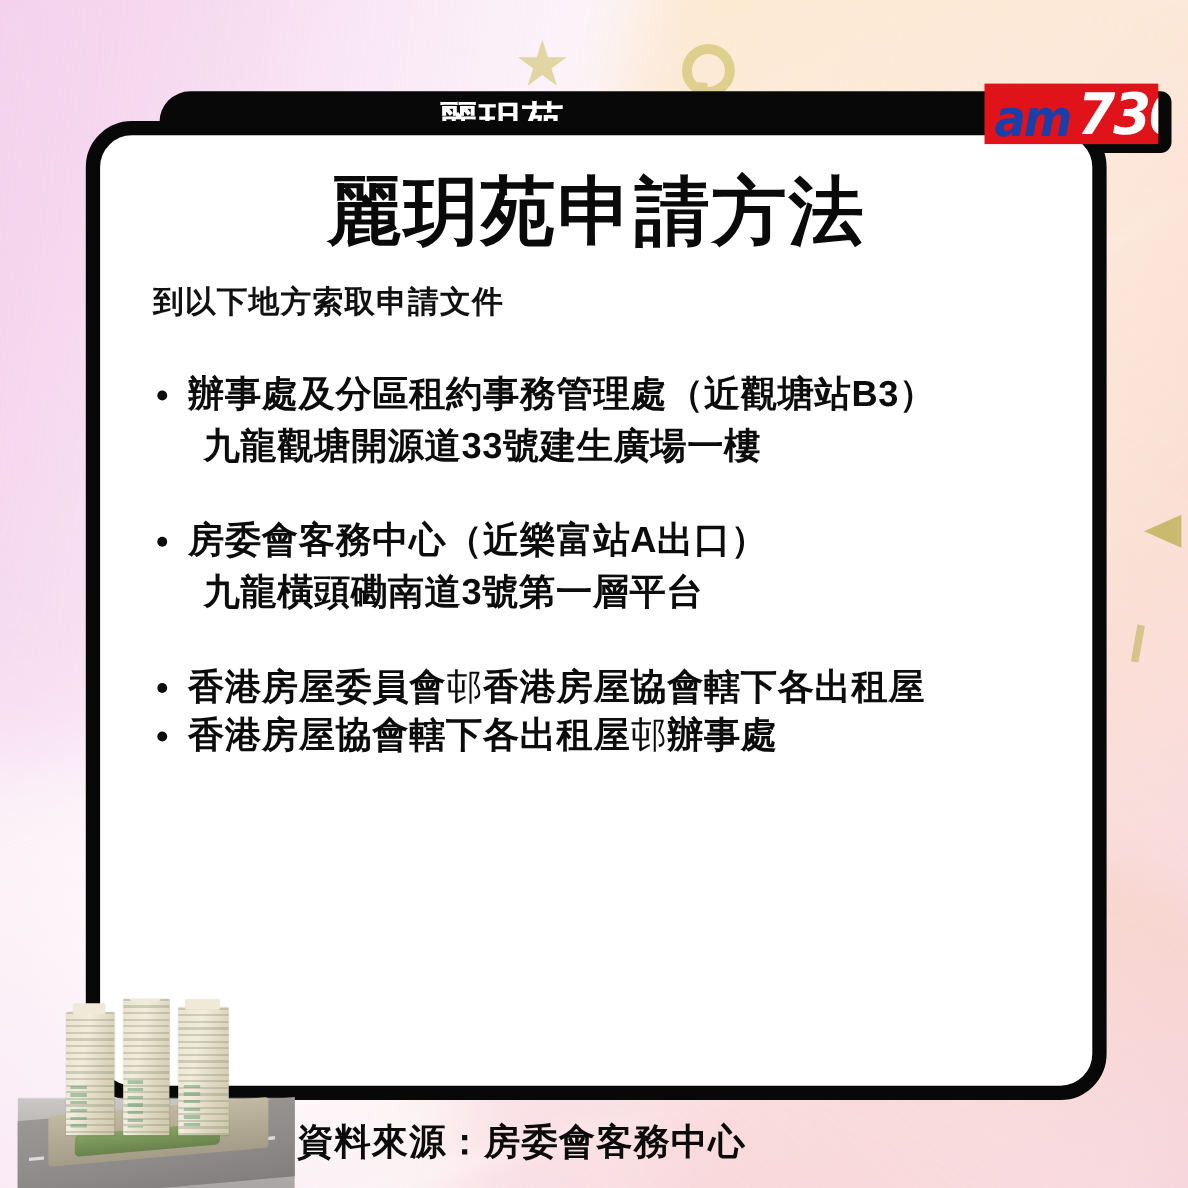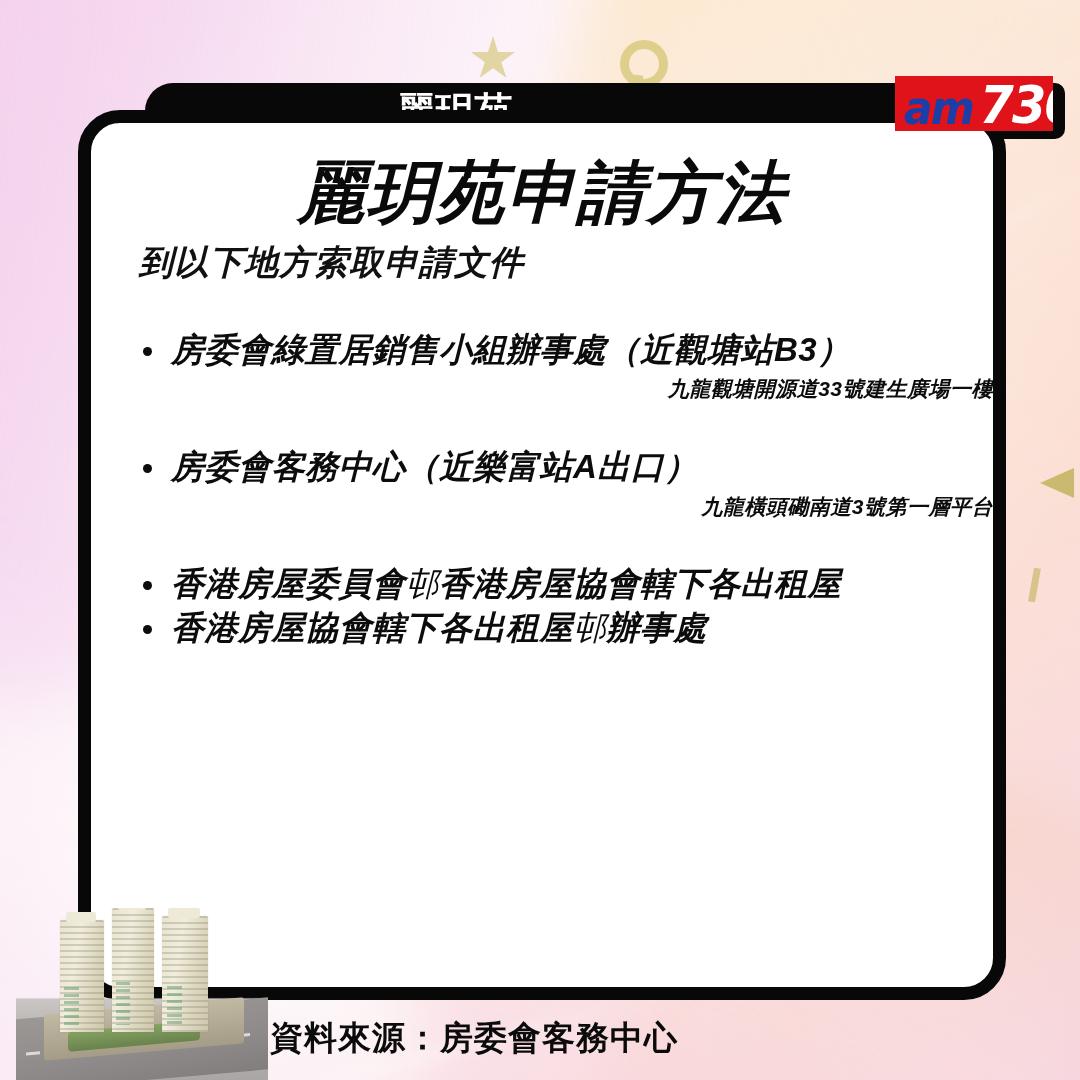--- a/index.html
+++ b/index.html
@@ -226,36 +226,35 @@
     position: absolute;
     left: 78px;
     top: 110px;
     width: 928px;
     height: 890px;
     background: #ffffff;
     border: 13px solid #080808;
     border-radius: 42px;
     box-sizing: border-box;
     z-index: 4;
-    font-style: italic;
   }
 
   .card-title {
     margin: 32px 0 0 0;
     text-align: center;
     font-size: 68px;
     font-weight: 700;
     color: #0a0a0a;
     letter-spacing: 2px;
     line-height: 1.1;
   }
 
   .card-subtitle {
-    margin: 10px 0 0 48px;
-    font-size: 34px;
+    margin: 26px 0 0 48px;
+    font-size: 28px;
     font-weight: 700;
     color: #111111;
     letter-spacing: 1px;
   }
 
   .bullet-list {
     margin: 34px 0 0 0;
     padding: 0;
     list-style: none;
   }
@@ -279,23 +278,22 @@
     height: 9px;
     background: #0c0c0c;
     border-radius: 50%;
   }
   .bullet-item.gap-top { margin-top: 42px; }
   .bullet-item.gap-small { margin-top: 0; }
   .bullet-sub {
     display: block;
     padding-left: 14px;
     margin-top: 4px;
-    font-size: 21px;
-    font-weight: 700;
-    text-align: right;
+    font-size: 33px;
+    font-weight: 700;
   }
   .cjk-alt {
     font-family: "DejaVu Sans", "Liberation Sans", sans-serif;
     font-weight: 500;
   }
 
   
   .building-photo {
     position: absolute;
     left: 16px;
@@ -437,21 +435,21 @@
 
   <div class="card">
 
     <h1 class="card-title">麗玥苑申請方法</h1>
 
     <p class="card-subtitle">到以下地方索取申請文件</p>
 
     <ul class="bullet-list">
 
       <li class="bullet-item gap-top">
-        <span>房委會綠置居銷售小組辦事處（近觀塘站B3）</span>
+        <span>辦事處及分區租約事務管理處（近觀塘站B3）</span>
         <span class="bullet-sub">九龍觀塘開源道33號建生廣場一樓</span>
       </li>
 
       <li class="bullet-item gap-top">
         <span>房委會客務中心（近樂富站A出口）</span>
         <span class="bullet-sub">九龍橫頭磡南道3號第一層平台</span>
       </li>
 
       <li class="bullet-item gap-top">
         <span>香港房屋委員會</span><span class="cjk-alt">邨</span><span>香港房屋協會轄下各出租屋</span>

